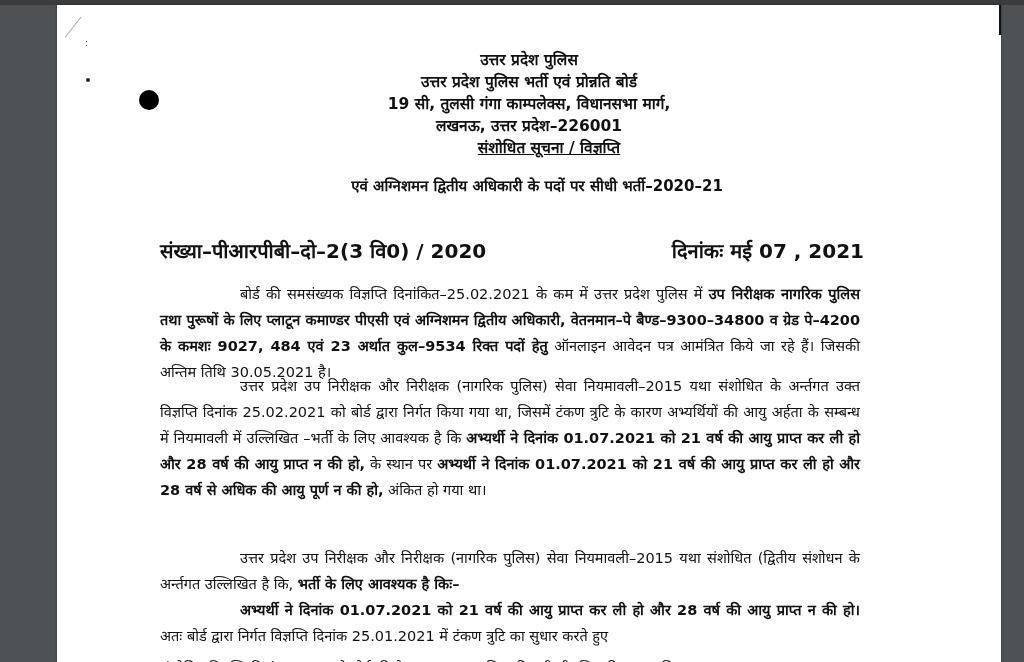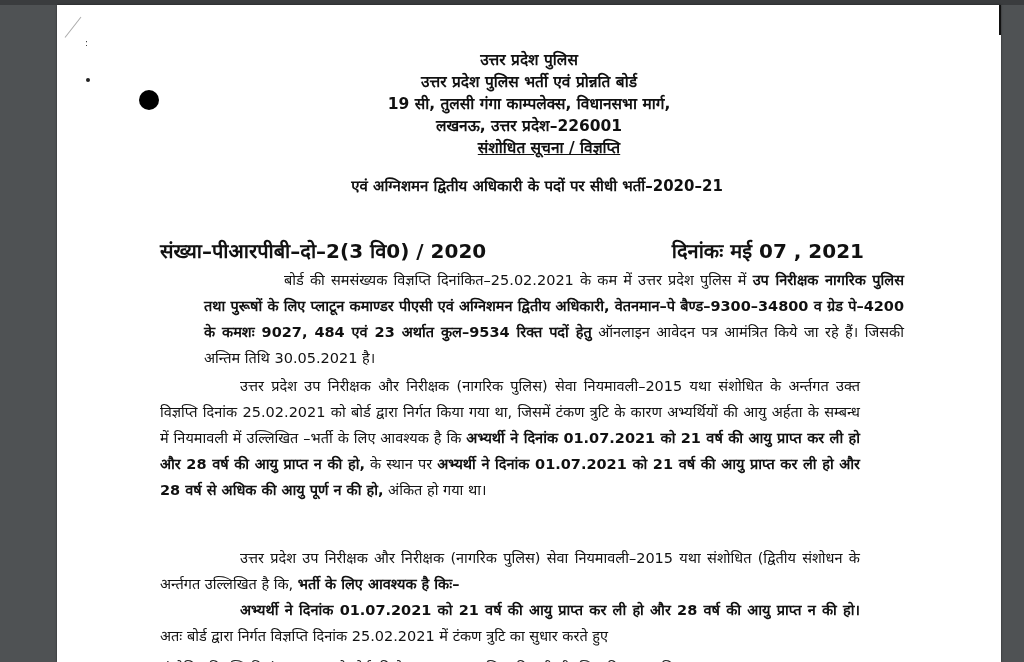--- a/index.html
+++ b/index.html
@@ -45,21 +45,21 @@
     position: absolute; left: 103px; top: 232px; width: 700px; height: 20px;
     font-weight: bold; font-size: 20px;
   }
   .refline .ref-no { position: absolute; left: 0; top: 0; }
   .refline .ref-date { position: absolute; right: -4px; top: 0; }
   .para {
     position: absolute; left: 103px; width: 700px;
     font-size: 14.5px; line-height: 26px; text-align: justify;
     text-indent: 80px;
   }
-  .p1 { top: 262px; margin-left: 44px; }
+  .p1 { top: 276px; }
   .p2 { top: 368px; }
   .p3 { top: 540px; }
   .p3b { top: 592px; text-indent: 80px; }
   .para b { font-weight: bold; }
   .cut-line {
     position: absolute; left: 103px; top: 650px; width: 700px; height: 8px; overflow: hidden;
     font-size: 14.5px; line-height: 26px; color: #222;
   }
 </style>
 </head>
@@ -90,16 +90,16 @@
     <span class="ref-no">संख्या–पीआरपीबी–दो–2(3 वि0) / 2020</span>
     <span class="ref-date">दिनांकः मई 07 , 2021</span>
   </div>
 
   <div class="para p1"><span>बोर्ड की समसंख्यक विज्ञप्ति दिनांकित–25.02.2021 के कम में उत्तर प्रदेश पुलिस में </span><b>उप निरीक्षक नागरिक पुलिस तथा पुरूषों के लिए प्लाटून कमाण्डर पीएसी एवं अग्निशमन द्वितीय अधिकारी, वेतनमान–पे बैण्ड–9300–34800 व ग्रेड पे–4200 के कमशः 9027, 484 एवं 23 अर्थात कुल–9534 रिक्त पदों हेतु</b><span> ऑनलाइन आवेदन पत्र आमंत्रित किये जा रहे हैं। जिसकी अन्तिम तिथि 30.05.2021 है।</span></div>
 
   <div class="para p2"><span>उत्तर प्रदेश उप निरीक्षक और निरीक्षक (नागरिक पुलिस) सेवा नियमावली–2015 यथा संशोधित के अर्न्तगत उक्त विज्ञप्ति दिनांक 25.02.2021 को बोर्ड द्वारा निर्गत किया गया था, जिसमें टंकण त्रुटि के कारण अभ्यर्थियों की आयु अर्हता के सम्बन्ध में नियमावली में उल्लिखित –भर्ती के लिए आवश्यक है कि </span><b>अभ्यर्थी ने दिनांक 01.07.2021 को 21 वर्ष की आयु प्राप्त कर ली हो और 28 वर्ष की आयु प्राप्त न की हो,</b><span> के स्थान पर </span><b>अभ्यर्थी ने दिनांक 01.07.2021 को 21 वर्ष की आयु प्राप्त कर ली हो और 28 वर्ष से अधिक की आयु पूर्ण न की हो,</b><span> अंकित हो गया था।</span></div>
 
   <div class="para p3"><span>उत्तर प्रदेश उप निरीक्षक और निरीक्षक (नागरिक पुलिस) सेवा नियमावली–2015 यथा संशोधित (द्वितीय संशोधन के अर्न्तगत उल्लिखित है कि, </span><b>भर्ती के लिए आवश्यक है किः–</b></div>
 
-  <div class="para p3b"><b>अभ्यर्थी ने दिनांक 01.07.2021 को 21 वर्ष की आयु प्राप्त कर ली हो और 28 वर्ष की आयु प्राप्त न की हो।</b><span> अतः बोर्ड द्वारा निर्गत विज्ञप्ति दिनांक 25.02.2021 में टंकण त्रुटि का सुधार करते हुए</span></div>
+  <div class="para p3b"><b>अभ्यर्थी ने दिनांक 01.07.2021 को 21 वर्ष की आयु प्राप्त कर ली हो और 28 वर्ष की आयु प्राप्त न की हो।</b><span> अतः बोर्ड द्वारा निर्गत विज्ञप्ति दिनांक 25.01.2021 में टंकण त्रुटि का सुधार करते हुए</span></div>
 
   <div class="cut-line">संशोधित विज्ञप्ति दिनांक ........ को बोर्ड की वेबसाइट पर प्रकाशित की गयी थी, जिसकी समयावधि</div>
 </div>
 
 </body></html>

